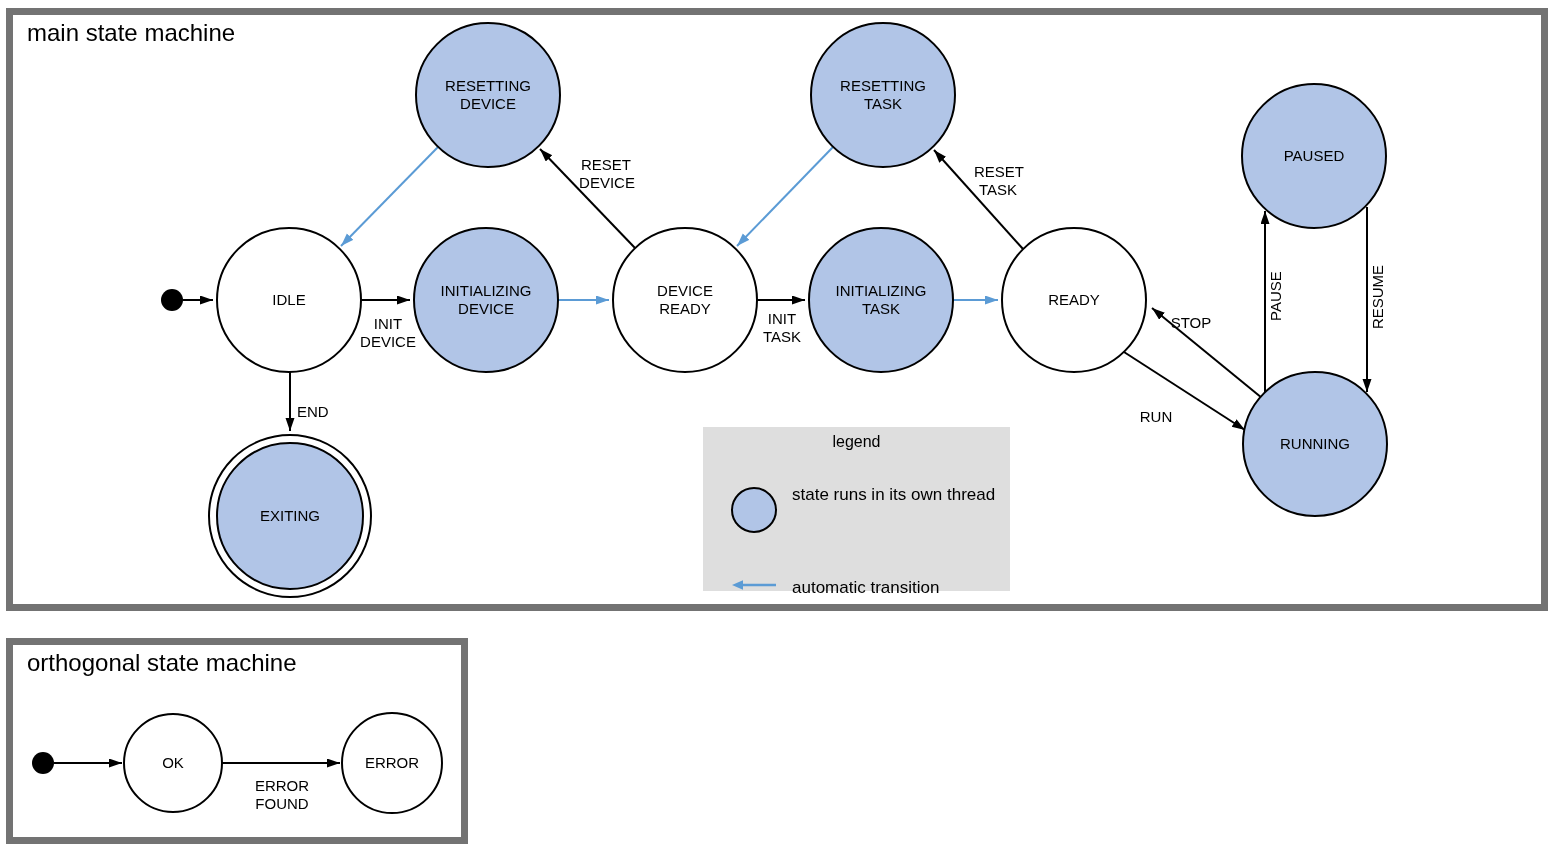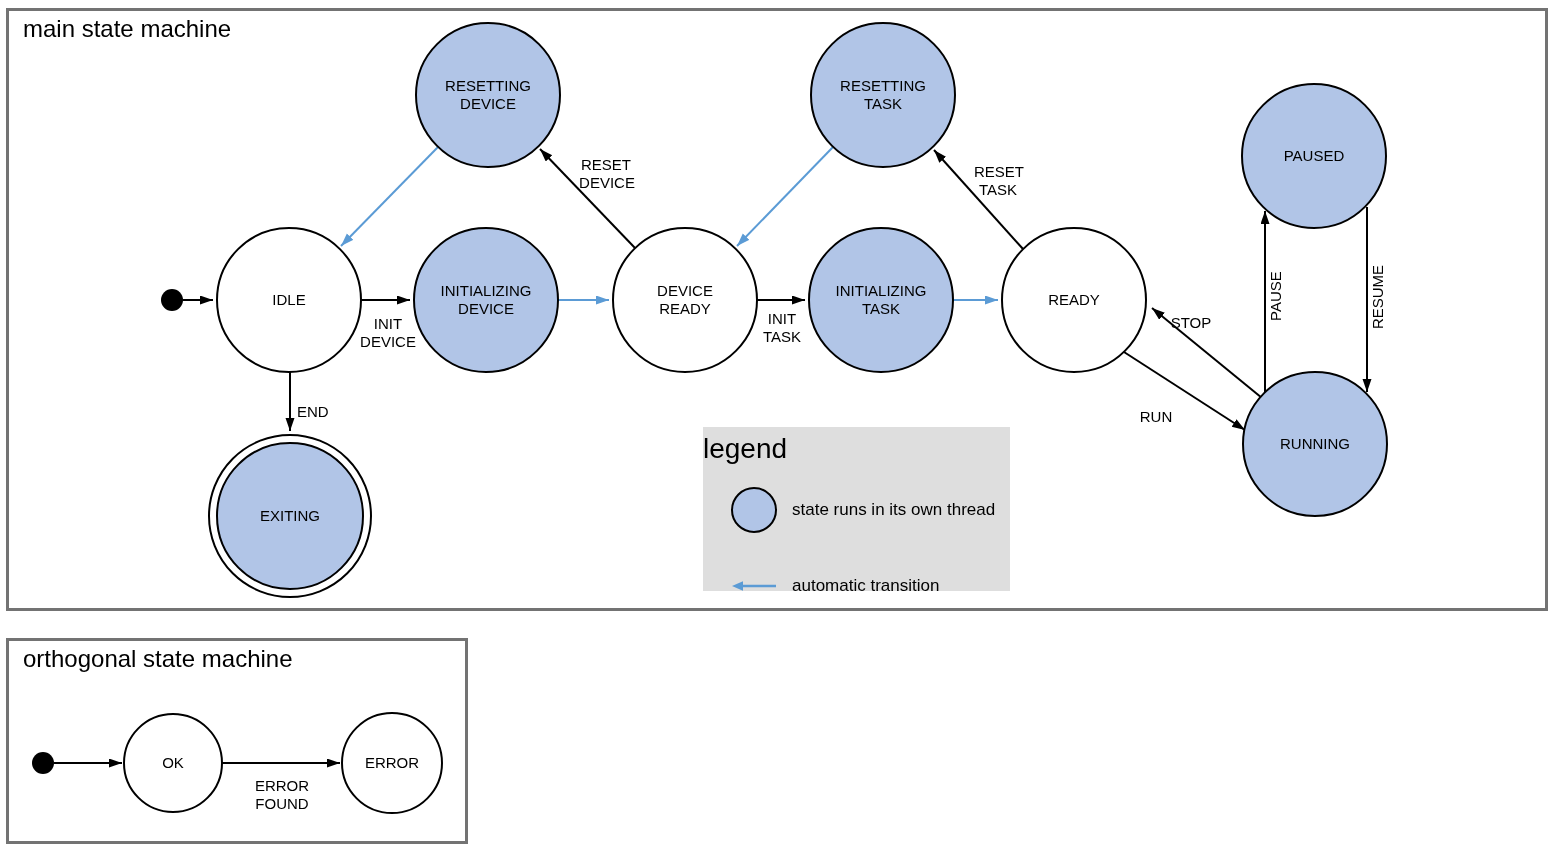--- a/index.html
+++ b/index.html
@@ -1,30 +1,30 @@
 <!DOCTYPE html>
 <html><head>
 <meta charset="utf-8">
 <style>
   html,body{margin:0;padding:0;}
   body{
     width:1555px;height:852px;position:relative;background:#fff;
     font-family:"Liberation Sans", sans-serif;color:#000;overflow:hidden;
   }
-  .panel{position:absolute;border:3px solid #737373;box-sizing:border-box;background:transparent;}
+  .panel{position:absolute;border:7px solid #737373;box-sizing:border-box;background:transparent;}
   #main-panel{left:6px;top:8px;width:1542px;height:603px;}
   #ortho-panel{left:6px;top:638px;width:462px;height:206px;text-align:center;}
   .panel-title{position:absolute;left:14px;top:4px;font-size:24px;letter-spacing:0px;white-space:nowrap;}
   #diagram-svg{position:absolute;left:0;top:0;}
   #legend-box{
     position:absolute;left:703px;top:427px;width:307px;height:164px;
     background:var(--legend-bg,#dedede);box-sizing:border-box;
   }
-  #legend-title{font-size:28px;margin-top:6px;}
-  .legend-row{position:absolute;left:27px;display:flex;align-items:center;gap:14px;}
+  #legend-title{text-align:center;font-size:16px;margin-top:6px;}
+  .legend-row{position:absolute;left:27px;display:flex;gap:14px;}
   #legend-row-thread{top:58px;height:50px;}
   #legend-row-auto{top:151px;height:16px;}
   .legend-label{font-size:17px;white-space:nowrap;}
   svg text{font-family:"Liberation Sans", sans-serif;}
 </style>
 </head>
 <body style="--legend-bg: #dedede;">
 
 <div class="panel" id="main-panel">
   <div class="panel-title">main state machine</div>

